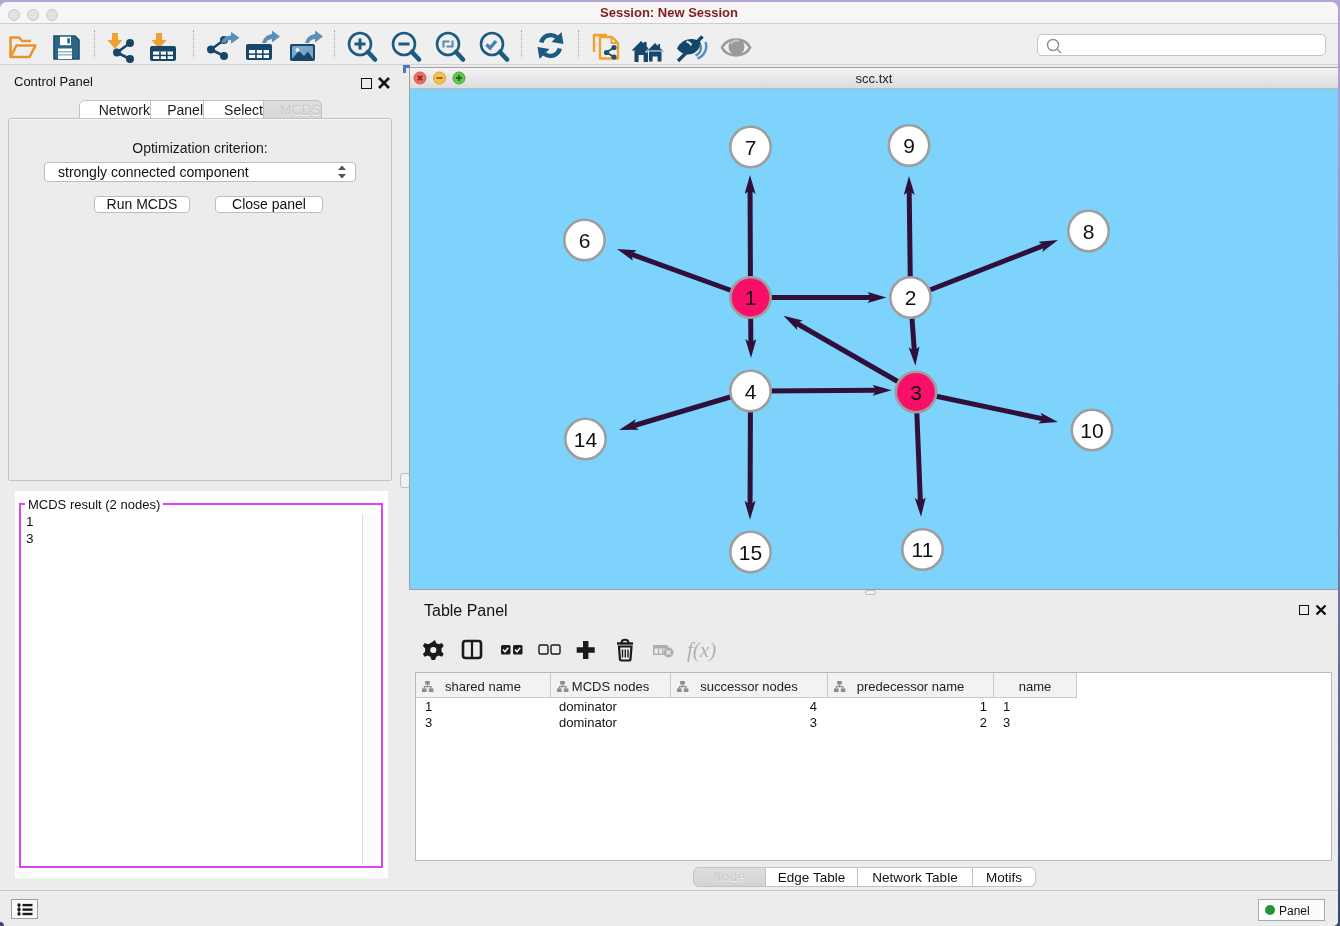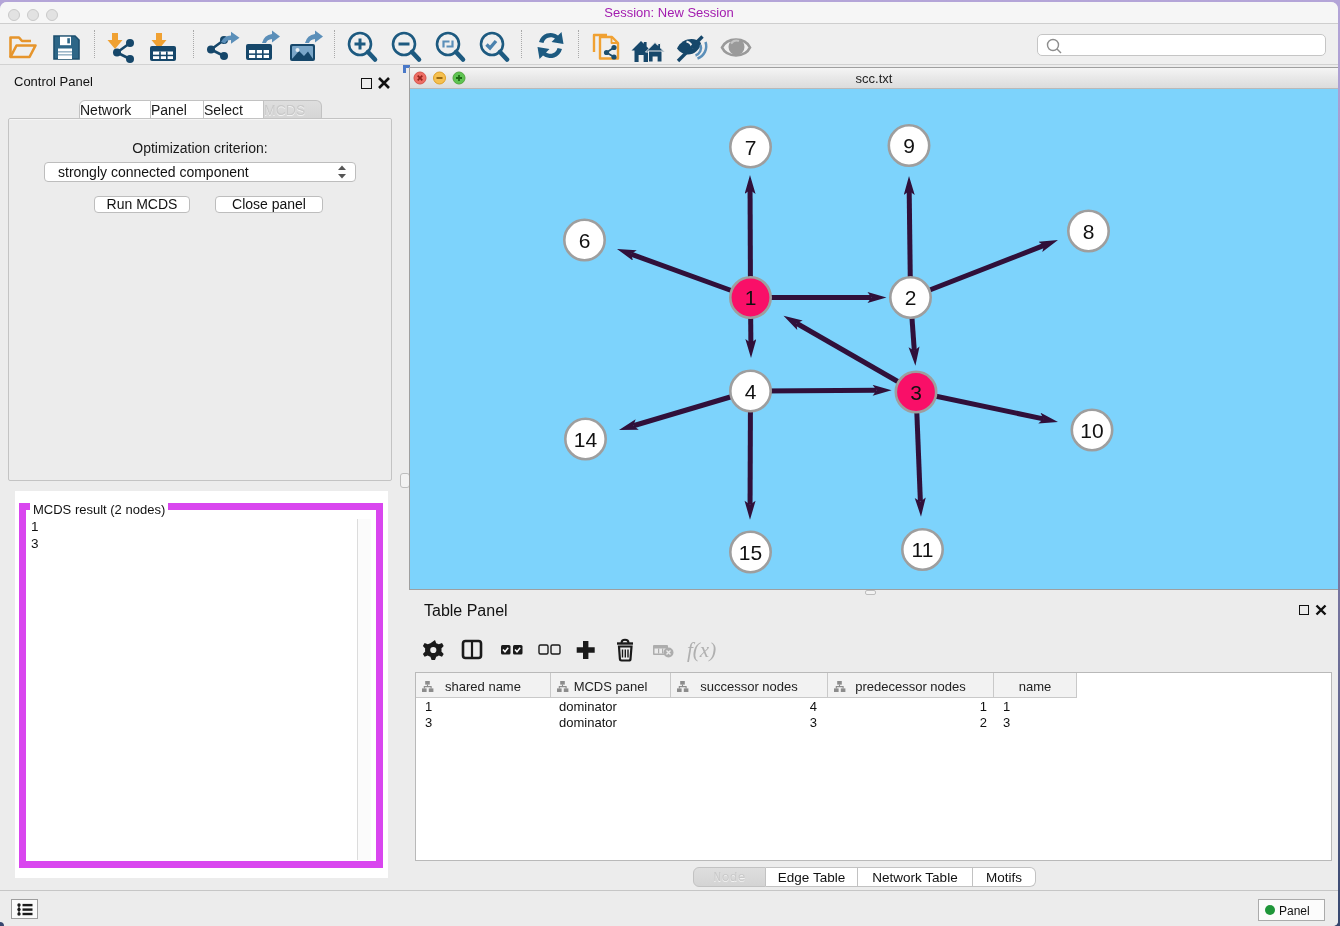--- a/index.html
+++ b/index.html
@@ -8,47 +8,47 @@
        background:linear-gradient(180deg,#b4a5d8 0%,#9d90c6 30%,#707099 70%,#37476f 100%);}
   #win{position:absolute;left:0;top:2px;right:2px;bottom:0;background:#ececec;
        border-radius:7px 7px 5px 5px;overflow:hidden;}
   .abs{position:absolute;}
   
   #titlebar{position:absolute;left:0;top:0;right:0;height:21px;background:#f6f6f6;
             border-bottom:1px solid #cecece;}
   .tl{position:absolute;top:7px;width:12px;height:12px;border-radius:50%;
       background:#e2e2e2;border:1px solid #c8c8c8;box-sizing:border-box;}
   #wtitle{position:absolute;top:3px;left:0;width:100%;text-align:center;
-          font-size:13px;color:#a21caf;}
+          font-size:13px;color:#7f1d1d;font-weight:bold;}
   
   #toolbar{position:absolute;left:0;top:22px;right:0;height:40px;background:#efefef;
            border-bottom:1px solid #d2d2d2;}
   .tsep{position:absolute;top:6px;height:28px;width:0;border-left:1px dotted #a9a9a9;}
   #search{position:absolute;left:1037px;top:10px;width:289px;height:22px;background:#fff;
           border:1px solid #c5c5c5;border-radius:5px;box-sizing:border-box;}
   
   #cpHead{position:absolute;left:14px;top:72px;font-size:13px;color:#111;}
   #cpPanel{position:absolute;left:8px;top:116px;width:384px;height:363px;
            background:#ececec;border:1px solid #c3c3c3;border-radius:2px;
            box-shadow:inset 0 1px 0 #f6f6f6;box-sizing:border-box;}
   .tabrow{position:absolute;display:flex;}
-  .tab{height:23px;line-height:19px;text-align:left;font-size:14px;color:#1a1a1a;
+  .tab{height:23px;line-height:19px;text-align:right;font-size:14px;color:#1a1a1a;
        background:#fff;border:1px solid #c2c2c2;border-left:none;box-sizing:border-box;}
   .tab.first{border-left:1px solid #c2c2c2;border-radius:6px 0 0 6px;}
   .tab.last{border-radius:0 6px 6px 0;}
   .tab.dis{background:linear-gradient(180deg,#dedede,#d4d4d4);color:#c9c9c9;
            text-shadow:0 1px 0 #f2f2f2;}
   .btn{position:absolute;background:#fff;border:1px solid #bdbdbd;border-radius:4px;
        box-sizing:border-box;font-size:14px;color:#111;text-align:center;}
   #optsel{position:absolute;left:44px;top:160px;width:312px;height:20px;background:#fff;
           border:1px solid #bdbdbd;border-radius:4px;box-sizing:border-box;}
   
   #resWhite{position:absolute;left:15px;top:489px;width:373px;height:387px;background:#fff;}
   #resFs{position:absolute;left:4px;top:12px;width:364px;height:365px;
-         border:7px solid #d946ef;box-sizing:border-box;}
+         border:2px solid #d946ef;box-sizing:border-box;}
   #resLegend{position:absolute;left:4px;top:-8px;background:#fff;padding:0 3px;
              font-size:13px;color:#111;}
   #resScroll{position:absolute;right:5px;top:9px;width:13px;bottom:1px;background:#fbfbfb;
              border-left:1px solid #dcdcdc;}
   
   #netframe{position:absolute;left:409px;top:65px;width:929px;height:523px;
             border:1px solid #9f9f9f;border-right:none;box-sizing:border-box;background:#7dd3fc;}
   #nettitle{position:absolute;left:0;top:0;right:0;height:20px;
             background:linear-gradient(180deg,#f5f5f5 0%,#e9e9e9 45%,#dcdcdc 100%);
             border-bottom:1px solid #b9b9b9;}
@@ -359,23 +359,23 @@
       <rect x="247" y="20.5" width="1.2" height="5" fill="#adadad"></rect>
       <circle cx="253.5" cy="24.5" r="5" fill="#adadad"></circle>
       <path d="M251.5,22.5 l4,4 m0,-4 l-4,4" stroke="#ececec" stroke-width="1.4"></path>
     </g>
 
     <text x="272" y="29" font-family="'Liberation Serif',serif" font-style="italic" font-size="21px" fill="#b0b0b0">f(x)</text>
   </svg>
   <div id="tbox">
     <div id="thead">
       <div class="hcol" style="left:0;width:135px;">shared name</div>
-      <div class="hcol" style="left:135px;width:120px;">MCDS panel</div>
+      <div class="hcol" style="left:135px;width:120px;">MCDS nodes</div>
       <div class="hcol" style="left:255px;width:157px;">successor nodes</div>
-      <div class="hcol" style="left:412px;width:166px;">predecessor nodes</div>
+      <div class="hcol" style="left:412px;width:166px;">predecessor name</div>
       <div class="hcol" style="left:578px;width:83px;">name</div>
       <svg width="661" height="24" style="position:absolute;left:0;top:0;">
         <g fill="#8c8c8c">
           <g transform="translate(6,8)">
               <rect x="3.2" y="0" width="4.6" height="3.6"></rect>
               <rect x="0" y="7.4" width="4.6" height="3.6"></rect>
               <rect x="6.8" y="7.4" width="4.6" height="3.6"></rect>
               <path d="M5.5,3.6 v2 M2.3,7.4 v-1.8 h6.8 v1.8" stroke="#8c8c8c" fill="none" stroke-width="1.1"></path>
             </g>
           <g transform="translate(141,8)">

